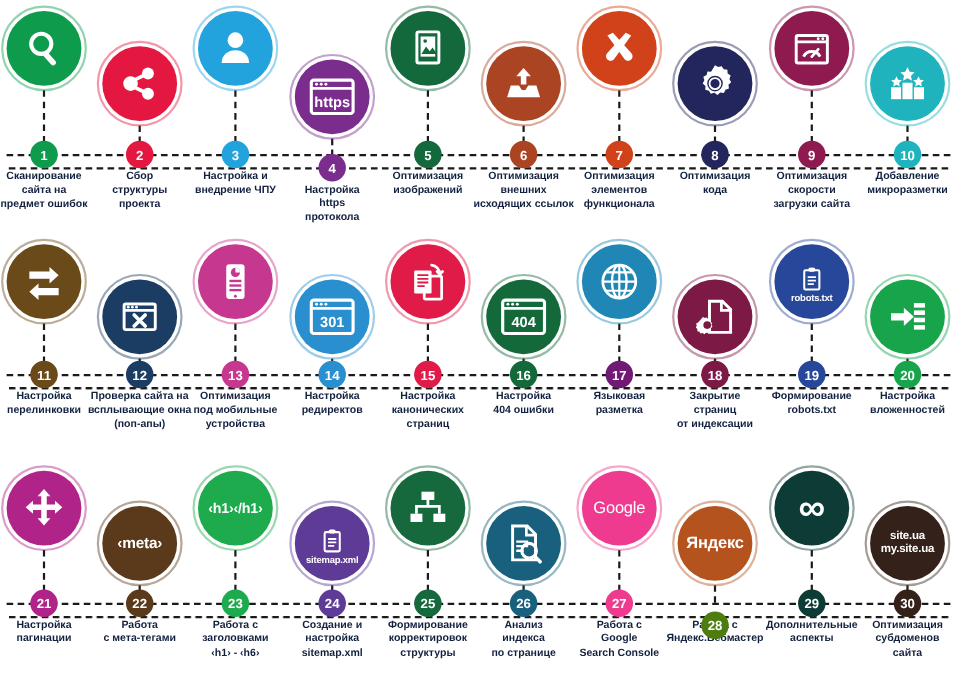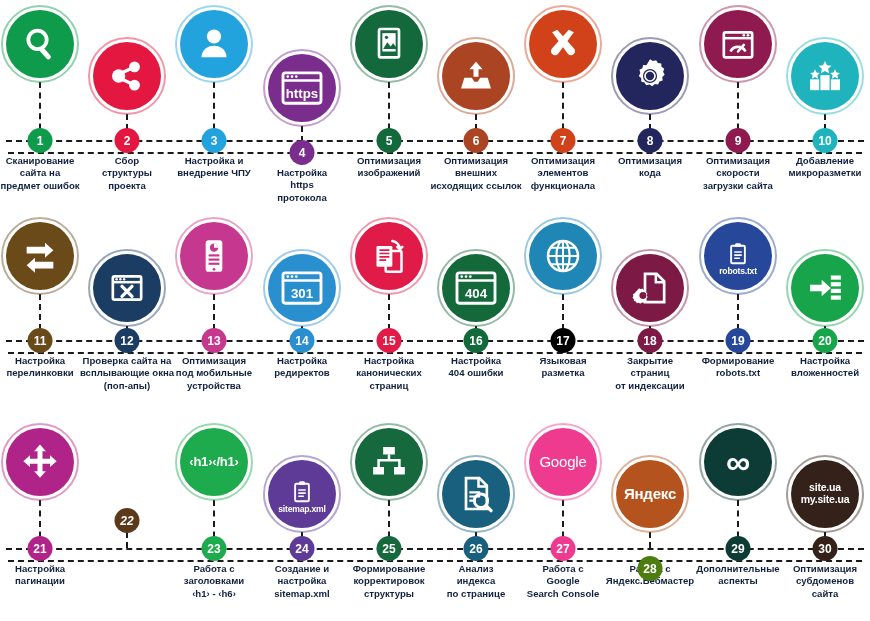--- a/index.html
+++ b/index.html
@@ -343,21 +343,21 @@
       <div class="stem" style="top: 294px; height: 46px;"></div>
       <div class="disc" style="top: 222px; background: rgb(31, 134, 182); color: rgb(31, 134, 182);">
         <div class="glyph">
           <svg viewBox="0 0 48 48" width="40" height="40">
             <circle cx="24" cy="24" r="18" fill="none" stroke="#ffffff" stroke-width="3"></circle>
             <ellipse cx="24" cy="24" rx="8" ry="18" fill="none" stroke="#ffffff" stroke-width="2.6"></ellipse>
             <path d="M6 24 h36 M9 14 h30 M9 34 h30 M24 6 v36" stroke="#ffffff" stroke-width="2.4"></path>
           </svg>
         </div>
       </div>
-      <div class="bullet" style="top: 328px; background: #000000;">17</div>
+      <div class="bullet" style="top: 328px; background: #701a75;">17</div>
       <div class="caption" style="top: 355px;">Языковая<br>разметка</div>
     </div>
     <div class="item" style="left: 606.5px; top: 0px; height: 621px;">
       <div class="stem" style="top: 326px; height: 14px;"></div>
       <div class="disc" style="top: 254px; background: rgb(124, 26, 69); color: rgb(124, 26, 69);">
         <div class="glyph">
           <svg viewBox="0 0 48 48" width="40" height="40">
             <path d="M18 7 h14 l9 9 v25 H18z" fill="none" stroke="#ffffff" stroke-width="3.2"></path>
             <path d="M31 7 v10 h10" fill="none" stroke="#ffffff" stroke-width="3"></path>
             <path d="M15 22l2.6 1.5 2.8-.8 1.7 2.5 3 .4.2 3 2.5 1.7-1 2.9 1.4 2.6-2.2 2.1.4 3-2.9 1-1.3 2.7-3-.5-2.2 2-2.6-1.6-2.9.8-1.5-2.6-3-.8.1-3-2.2-2 1.3-2.7-.8-2.9 2.7-1.4z" fill="#ffffff" transform="scale(0.78) translate(-1 9)"></path>
@@ -410,21 +410,27 @@
           <svg viewBox="0 0 48 48" width="40" height="40">
             <path d="M24 3 l7 8 h-4 v9 h9 v-4 l8 7 -8 7 v-4 h-9 v9 h4 l-7 8 -7-8 h4 v-9 h-9 v4 l-8-7 8-7 v4 h9 v-9 h-4z" fill="#ffffff"></path>
           </svg>
         </div>
       </div>
       <div class="bullet" style="top: 536px; background: rgb(176, 36, 138);">21</div>
       <div class="caption" style="top: 563px;">Настройка<br>пагинации</div>
     </div>
     <div class="item" style="left: 83.5px; top: 0px; height: 621px;">
       <div class="stem" style="top: 532px; height: 16px;"></div>
-      <div class="bullet" style="top: 508px; background: rgb(90, 58, 26); font-style: italic;">22</div>
+      <div class="disc" style="top: 460px; background: rgb(90, 58, 26); color: rgb(90, 58, 26);">
+        <div class="glyph">
+          <div class="txtglyph" style="font-size: 14px; font-weight: bold;">‹meta›</div>
+        </div>
+      </div>
+      <div class="bullet" style="top: 536px; background: rgb(90, 58, 26);">22</div>
+      <div class="caption" style="top: 563px;">Работа<br>с мета-тегами</div>
     </div>
     <div class="item" style="left: 170.5px; top: 0px; height: 445px;">
       <div class="stem" style="top: 500px; height: 48px;"></div>
       <div class="disc" style="top: 428px; background: rgb(30, 171, 78); color: rgb(30, 171, 78);">
         <div class="glyph">
           <div class="txtglyph" style="font-size: 13px; font-weight: bold;">‹h1›‹/h1›</div>
         </div>
       </div>
       <div class="bullet" style="top: 536px; background: rgb(30, 171, 78);">23</div>
       <div class="caption" style="top: 563px;">Работа с<br>заголовками<br>‹h1› - ‹h6›</div>

